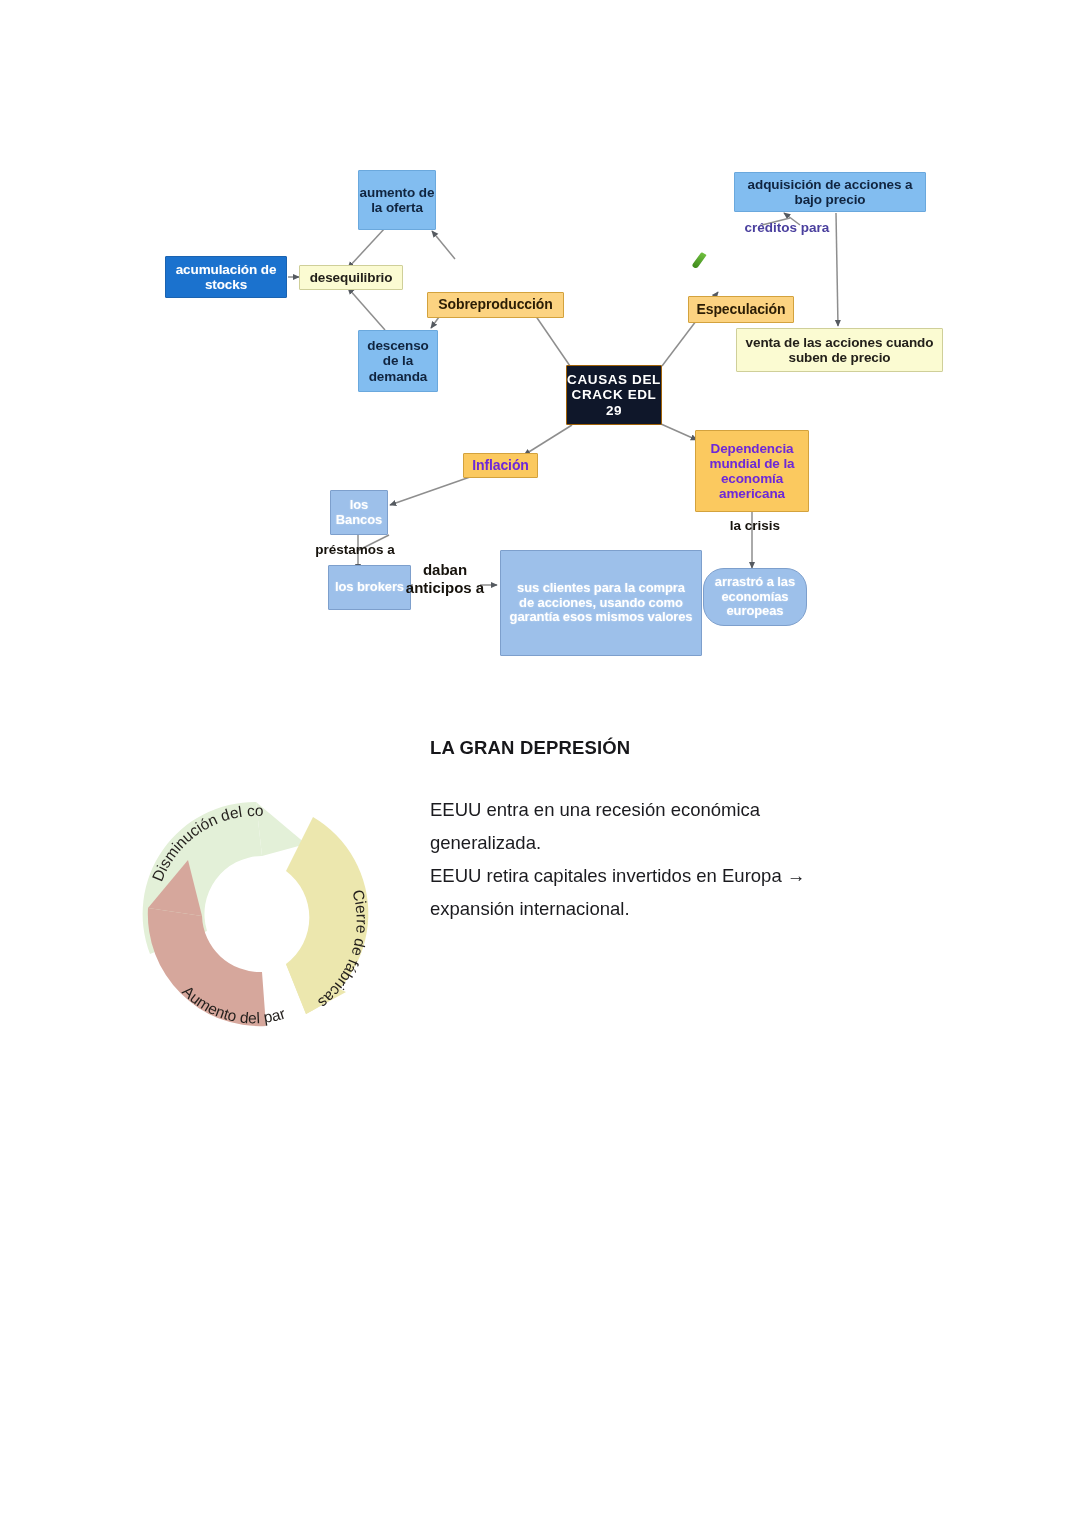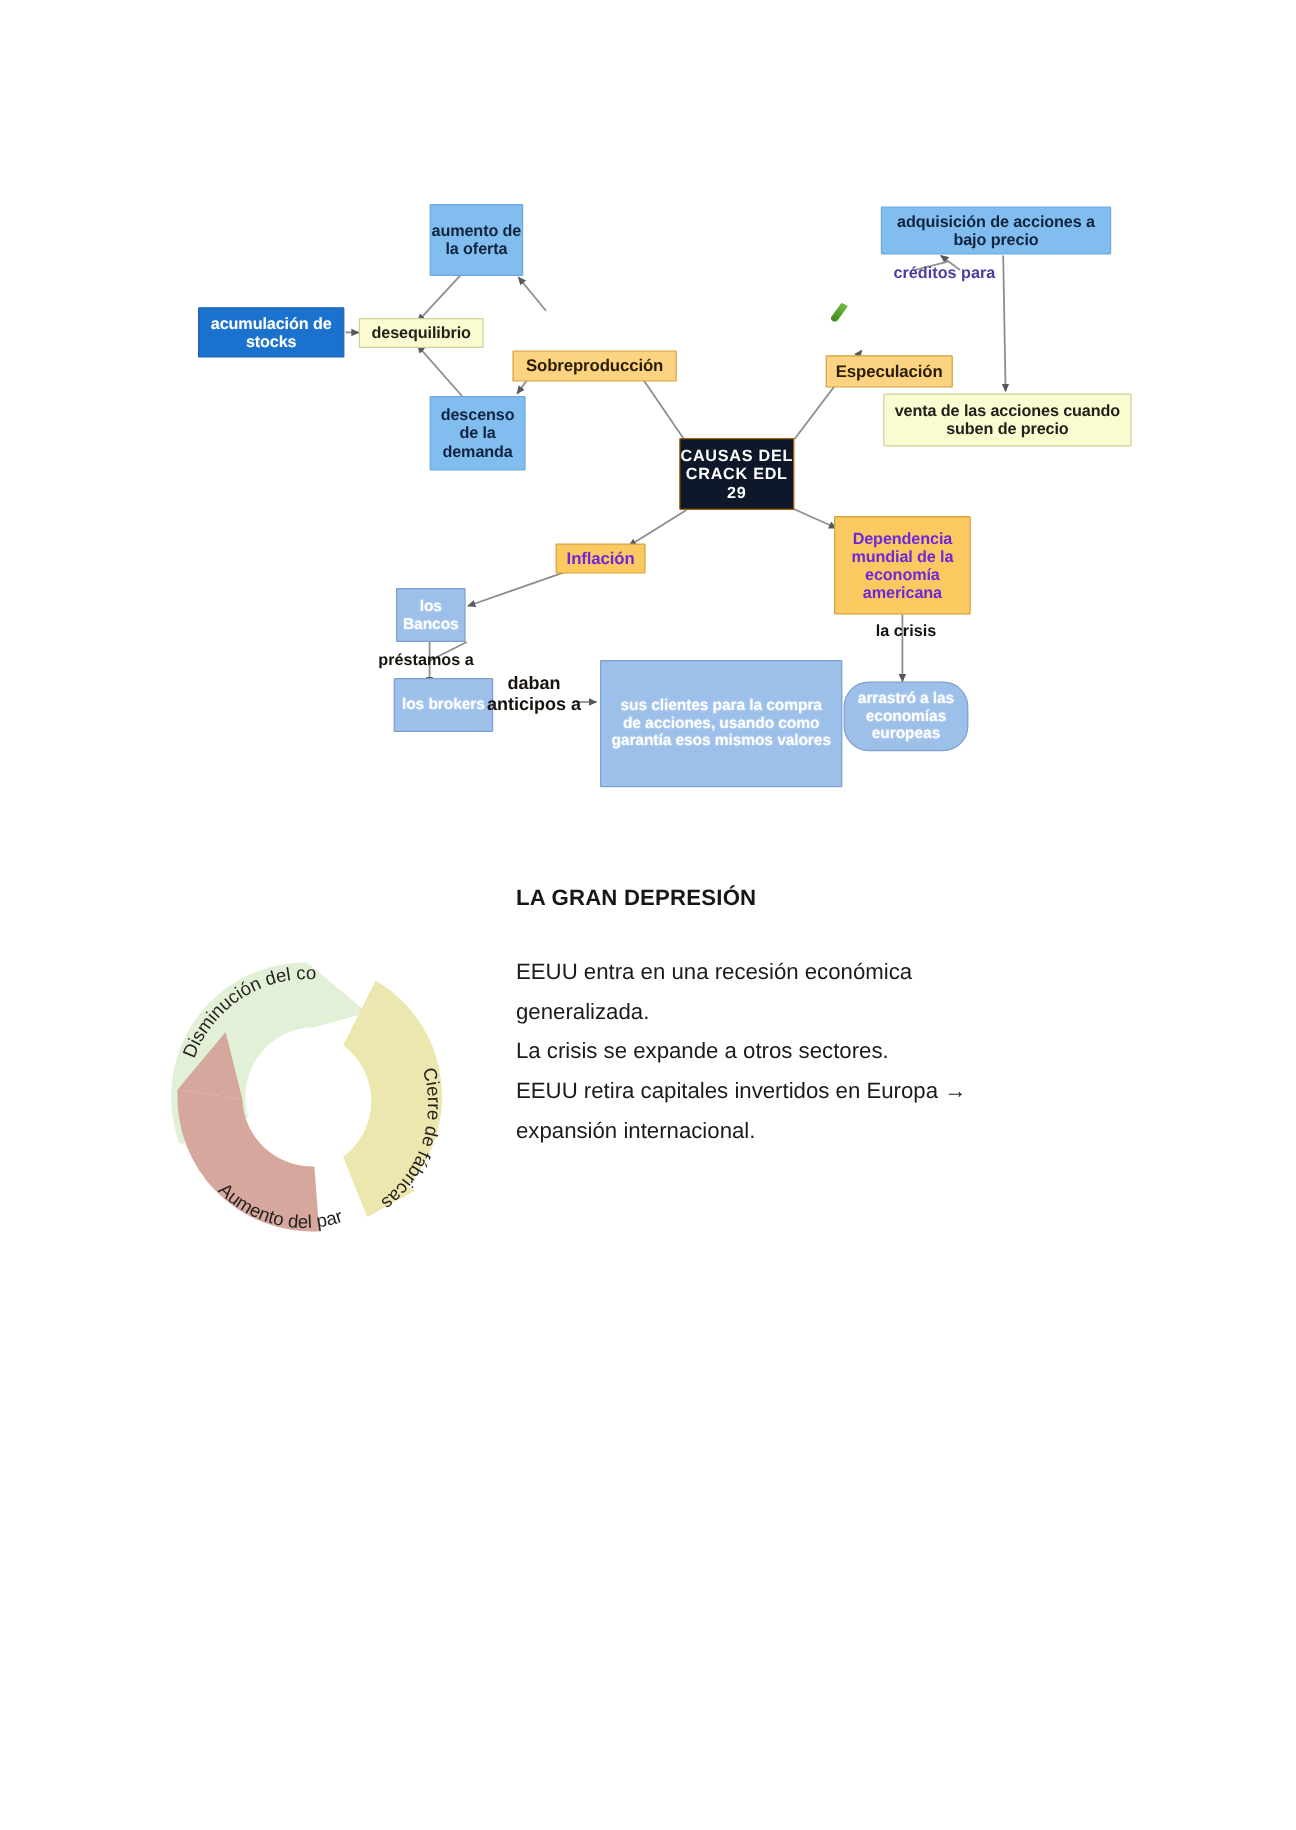--- a/index.html
+++ b/index.html
@@ -326,17 +326,16 @@
       </textPath>
     </text>
   </svg>
 </section>
 
 <section id="depression-text">
   <h2>LA GRAN DEPRESIÓN</h2>
   <p>
     <span>EEUU entra en una recesión económica</span>
     <span>generalizada.</span>
-    <span>La crisis se expande a otros sectores.</span>
     <span>EEUU retira capitales invertidos en Europa →</span>
     <span>expansión internacional.</span>
   </p>
 </section>
 
 </body></html>

